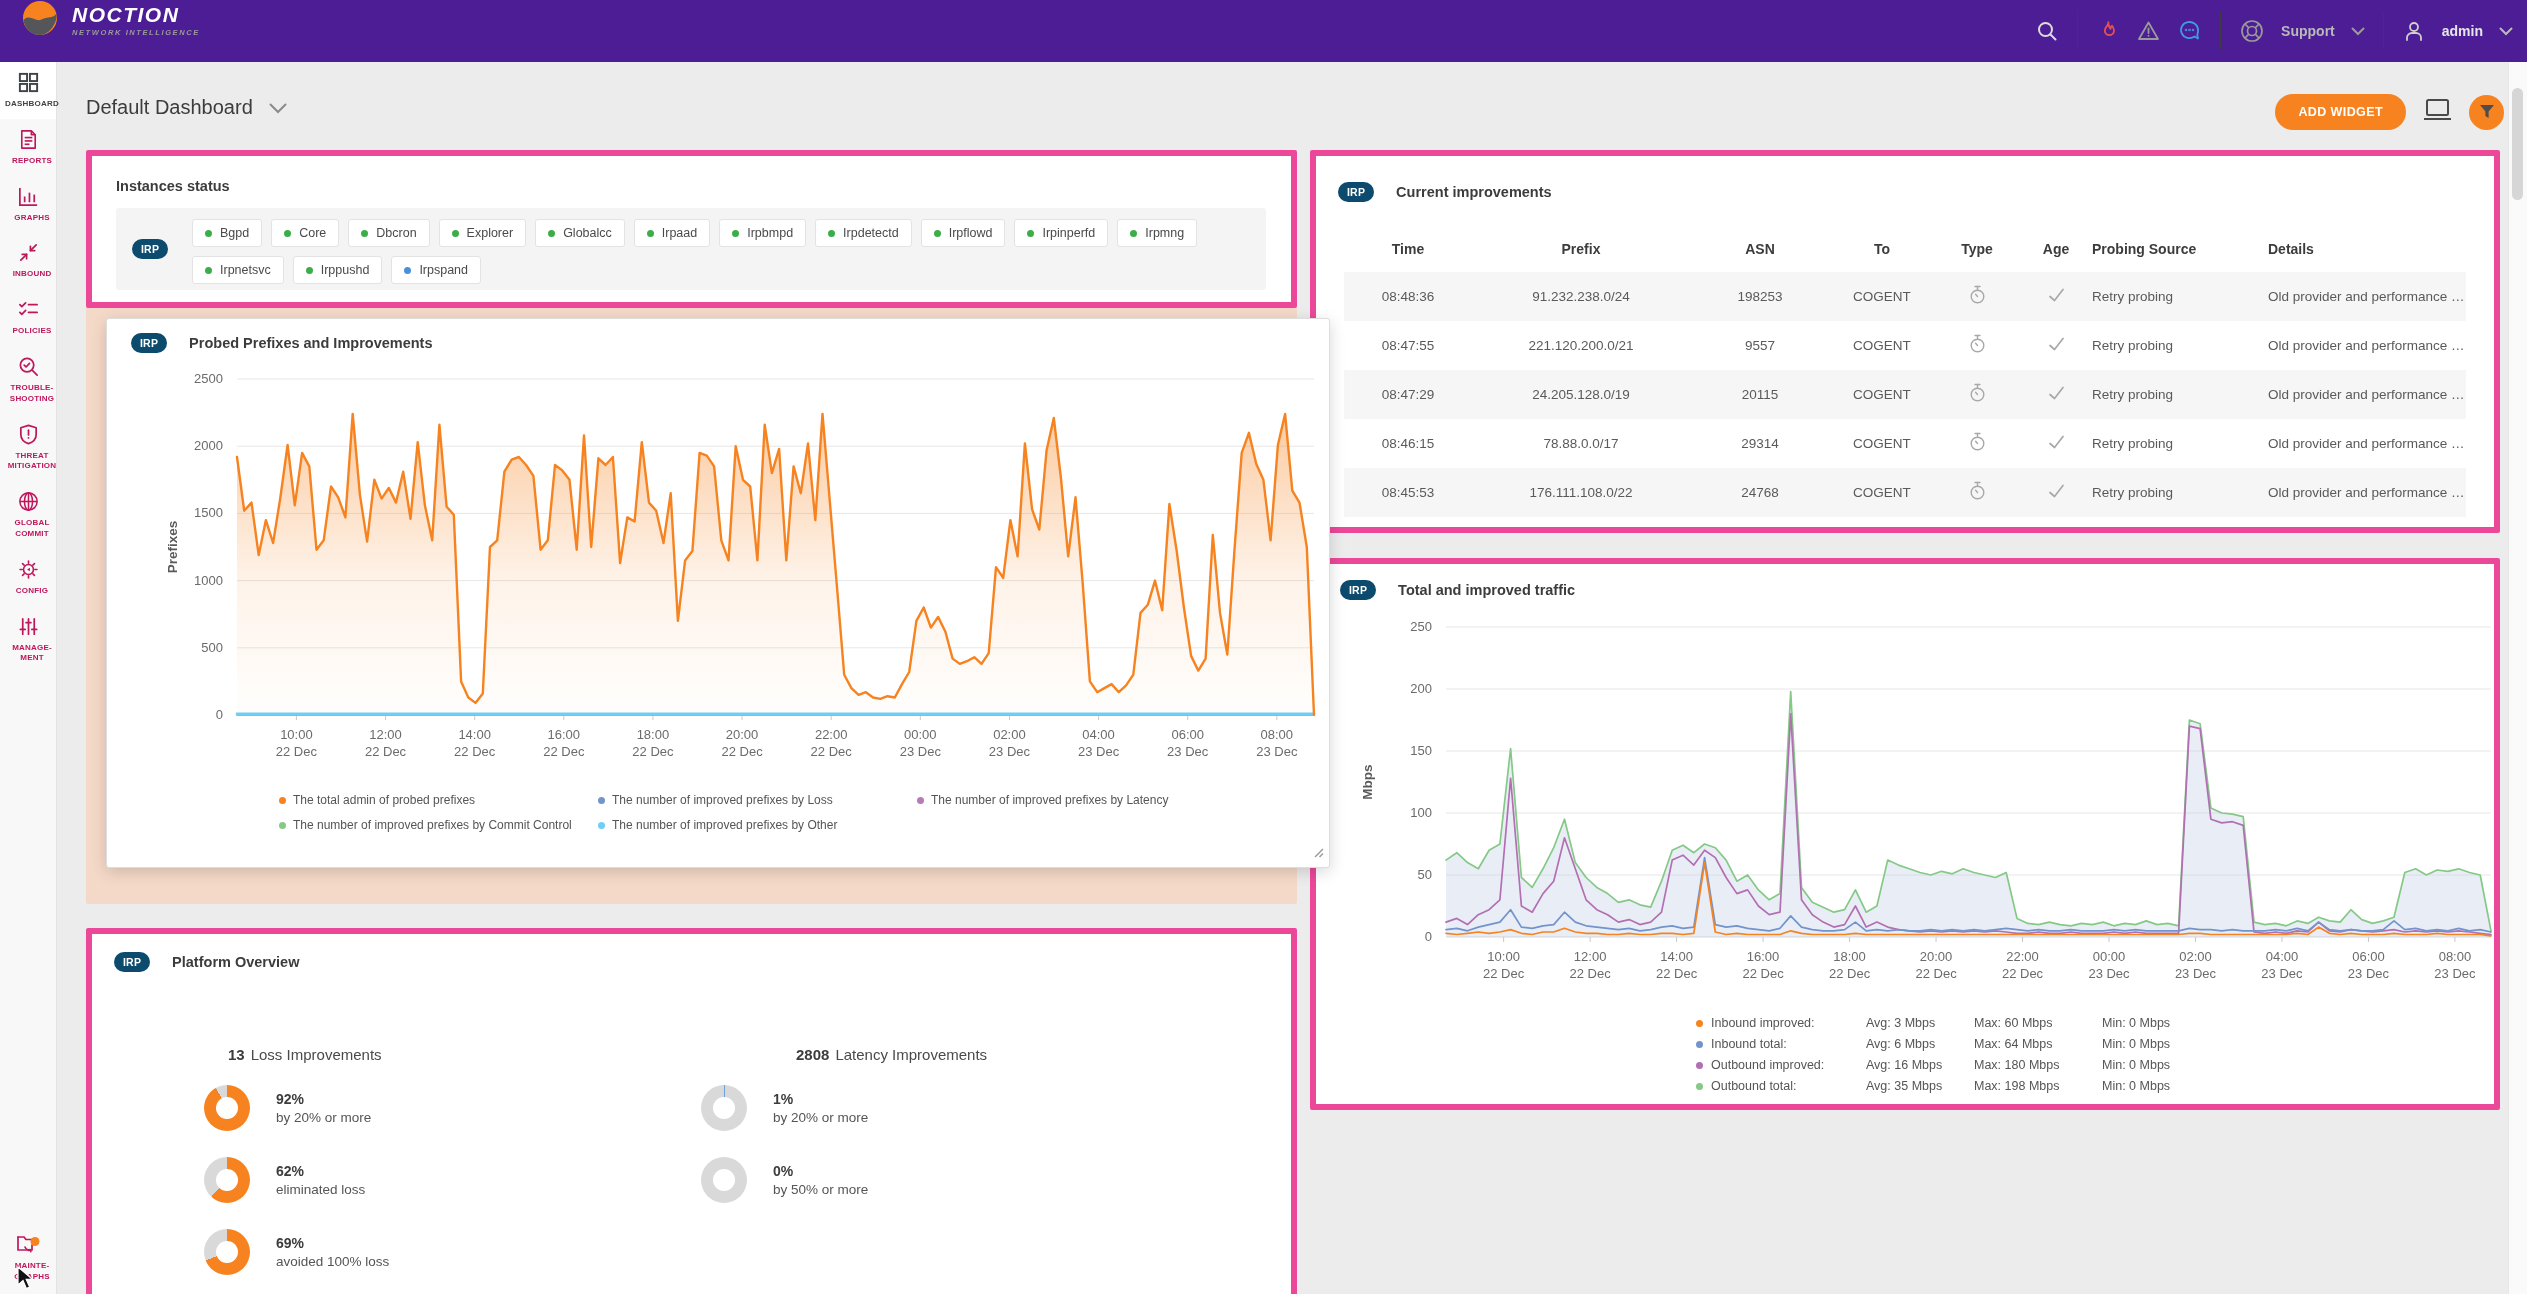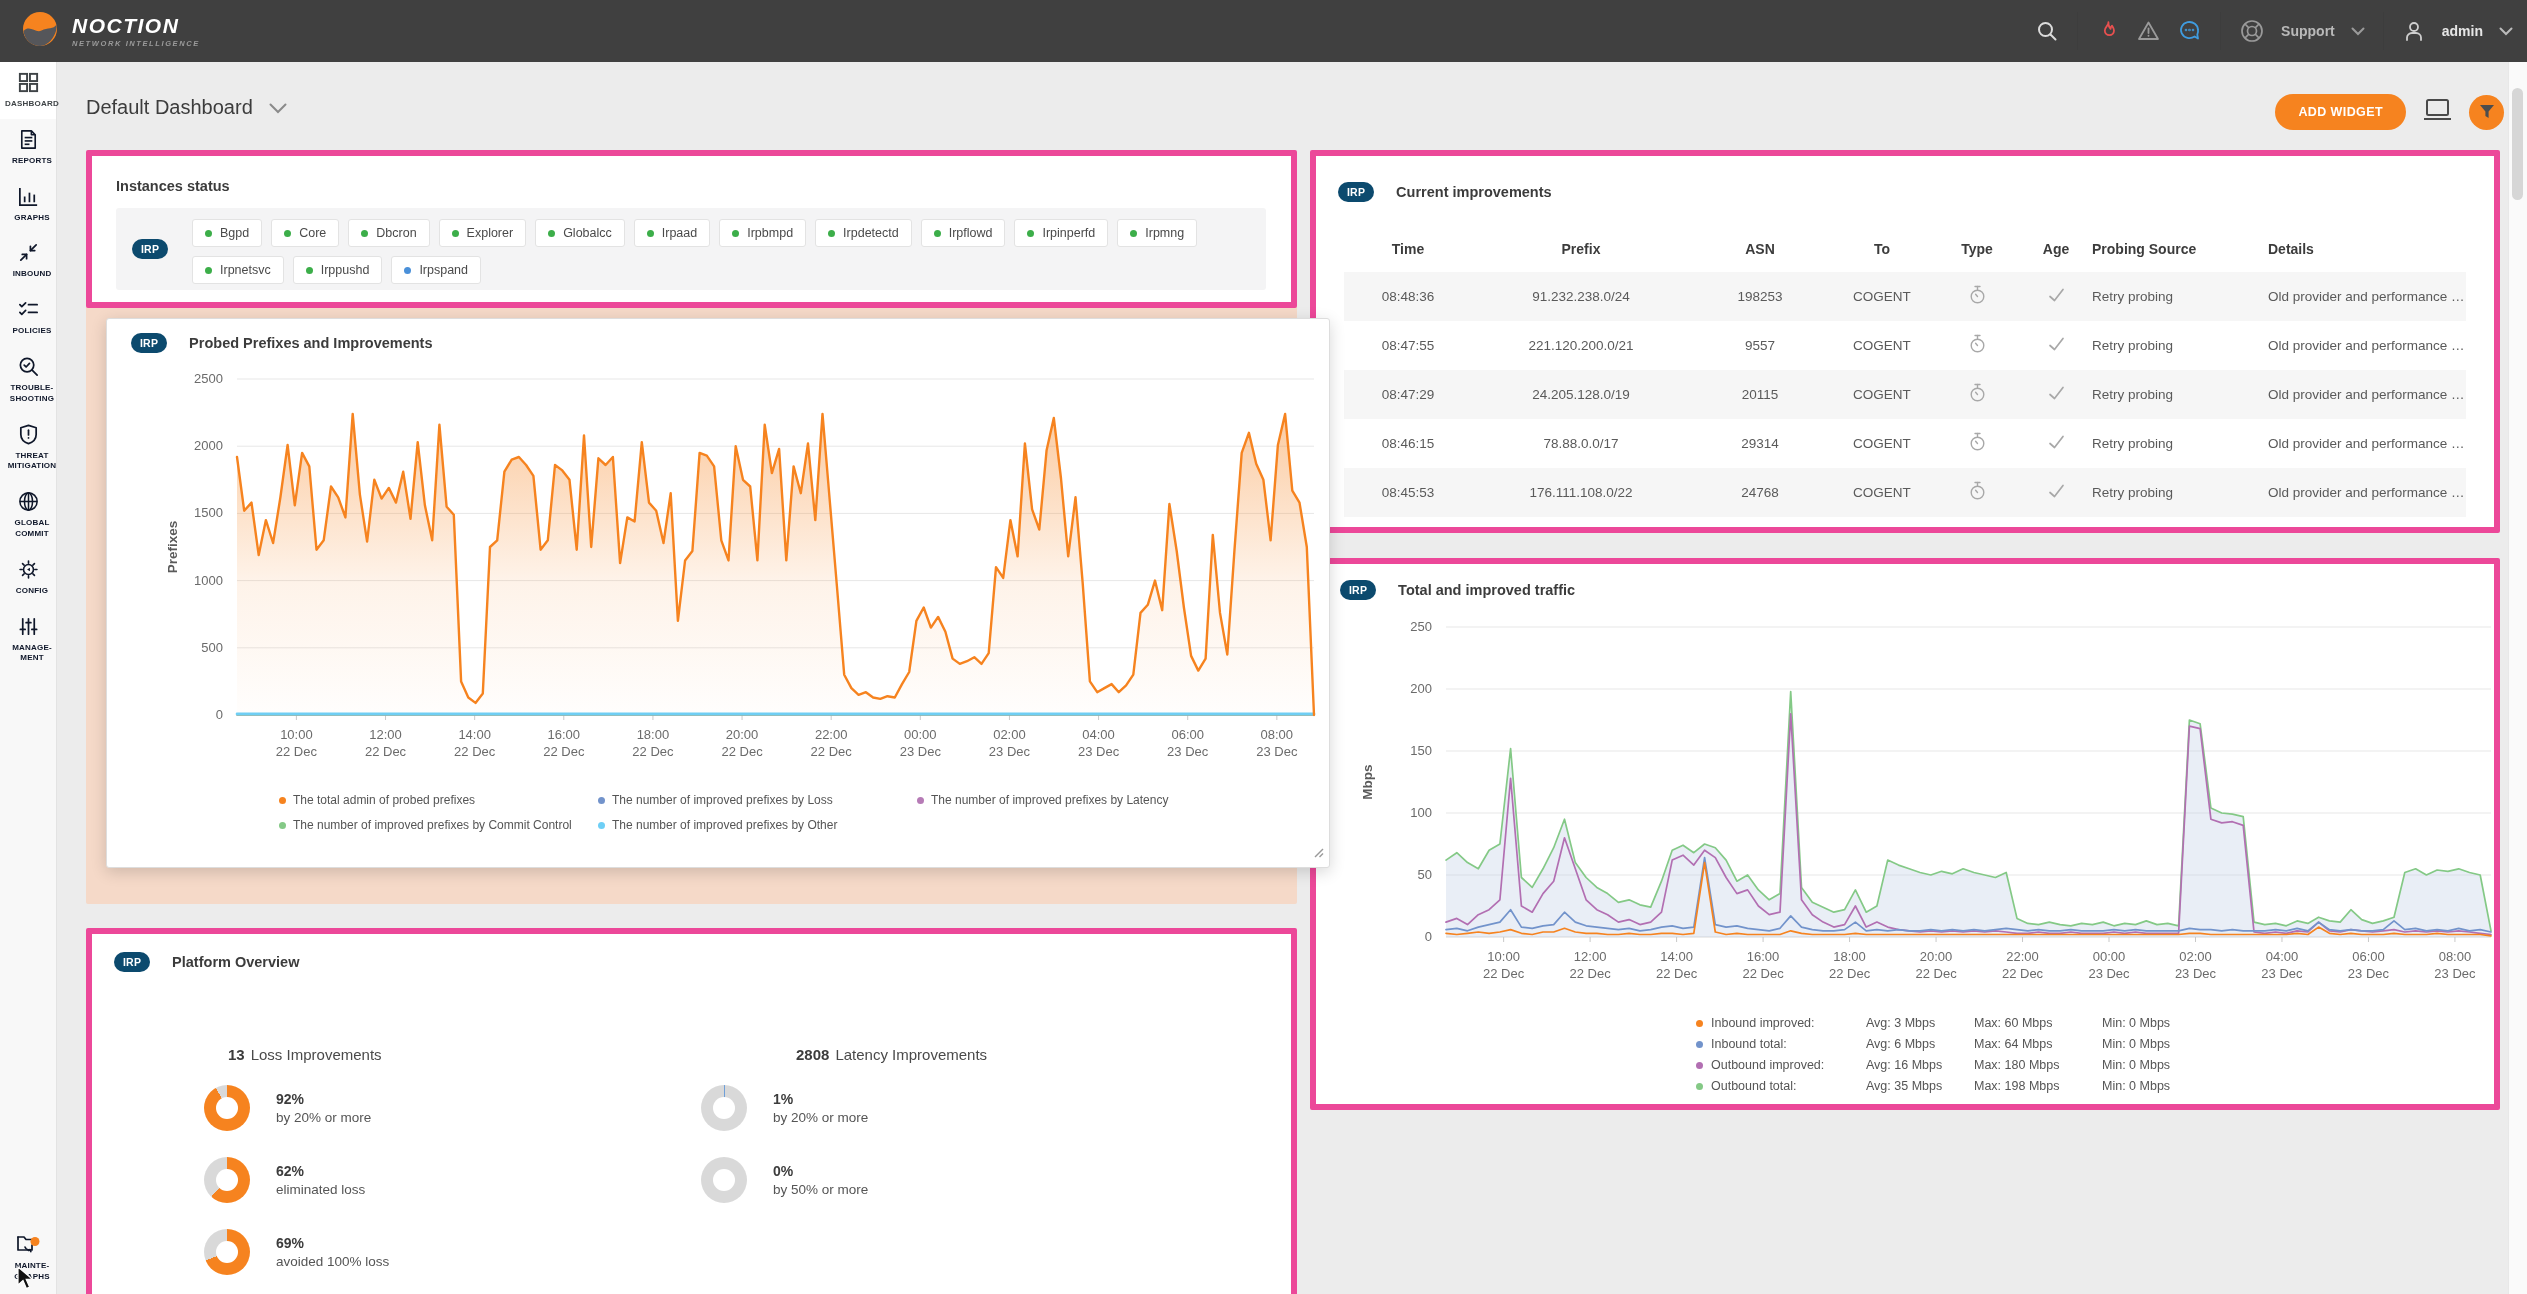--- a/index.html
+++ b/index.html
@@ -2,33 +2,33 @@
 <html><head>
 <meta charset="utf-8">
 <style>
   html,body{margin:0;padding:0;}
   body{
     width:2527px;height:1294px;position:relative;overflow:hidden;
     background:#ececec;font-family:"Liberation Sans",sans-serif;
     -webkit-font-smoothing:antialiased;
   }
   
-  .topbar{position:absolute;left:0;top:0;width:2527px;height:62px;background:#404040;display:flex;align-items:center;z-index:20;}
+  .topbar{position:absolute;left:0;top:0;width:2527px;height:62px;background:#4c1d95;display:flex;align-items:flex-start;z-index:20;}
   .logo-wrap{display:flex;align-items:center;gap:14px;padding-left:22px;}
   .logo-text .name{color:#fff;font-size:21px;font-weight:bold;font-style:italic;letter-spacing:1.5px;line-height:1;}
   .logo-text .sub{color:#9a9a9a;font-size:7.5px;font-weight:bold;font-style:italic;letter-spacing:1.6px;margin-top:3px;}
   .topbar-right{position:absolute;right:14px;top:0;height:62px;display:flex;align-items:center;gap:18px;}
   .tb-divider{width:1px;height:38px;background:#3d3d3d;}
   .tb-icon{display:flex;align-items:center;justify-content:center;cursor:pointer;}
   .tb-group{display:flex;align-items:center;gap:16px;}
   .tb-label{color:#b9b9b9;font-size:14px;font-weight:bold;}
   .tb-label.light{color:#e6e6e6;}
   
   .sidebar{position:absolute;left:0;top:62px;width:56px;bottom:0;background:#f8f8f8;border-right:1px solid #e3e3e3;z-index:15;}
-  .side-item{display:flex;flex-direction:column;align-items:center;gap:5px;padding:9px 1px;color:#0f172a;cursor:pointer;}
+  .side-item{display:flex;flex-direction:column;align-items:center;gap:5px;padding:9px 1px;color:#be185d;cursor:pointer;}
   .side-item .lbl{font-size:8px;font-weight:bold;letter-spacing:.2px;text-align:center;white-space:pre-line;line-height:1.35;padding-left:8px;}
   .side-item.active{background:#ffffff;color:#3f4447;}
   .side-item svg{display:block;}
   .side-item.bottom{position:absolute;bottom:2px;left:0;right:0;}
   
   .page-header-title{position:absolute;left:86px;top:96px;display:flex;align-items:center;gap:16px;color:#3c3c3c;font-size:20px;cursor:pointer;z-index:5;}
   .header-controls{position:absolute;right:23px;top:94px;display:flex;align-items:center;gap:16px;z-index:5;}
   .btn-add-widget{background:#f6831f;color:#fff;font-size:12.5px;font-weight:bold;letter-spacing:.4px;border:none;border-radius:18px;padding:11px 23px;cursor:pointer;}
   .filter-circle{width:35px;height:35px;border-radius:50%;background:#f6831f;display:flex;align-items:center;justify-content:center;cursor:pointer;}
   

